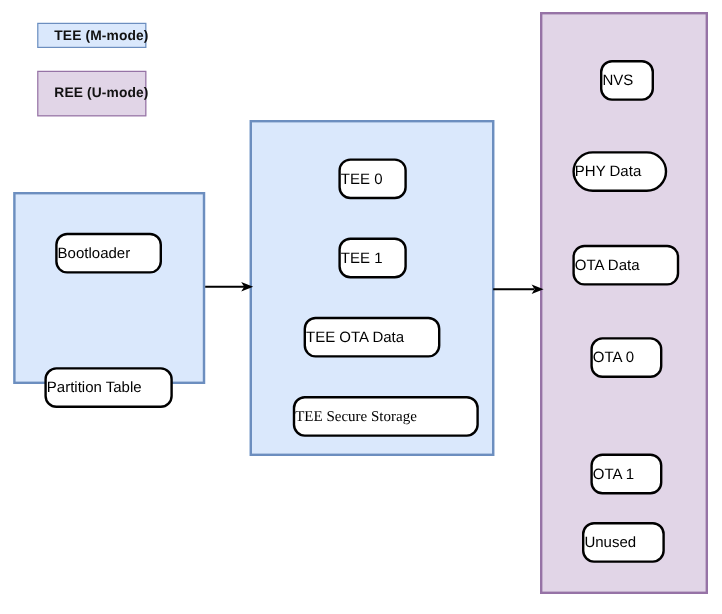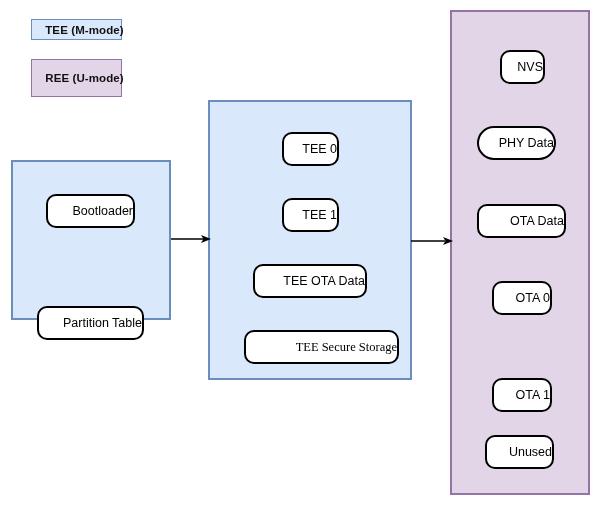--- a/index.html
+++ b/index.html
@@ -84,21 +84,21 @@
 
   
   .node {
     position: absolute;
     box-sizing: border-box;
     background: #ffffff;
     border: 2px solid #000000;
     border-radius: 10px;
     display: flex;
     align-items: center;
-    justify-content: flex-end;
+    justify-content: flex-start;
     font-size: 12.5px;
     color: #000000;
     white-space: nowrap;
     height: 34px;
   }
 
   
   #node-bootloader      { left: 46px;  top: 194px; width: 89px; }
   #node-partition-table { left: 37px;  top: 260px; width: 107px; margin-top: 46px; }
 

